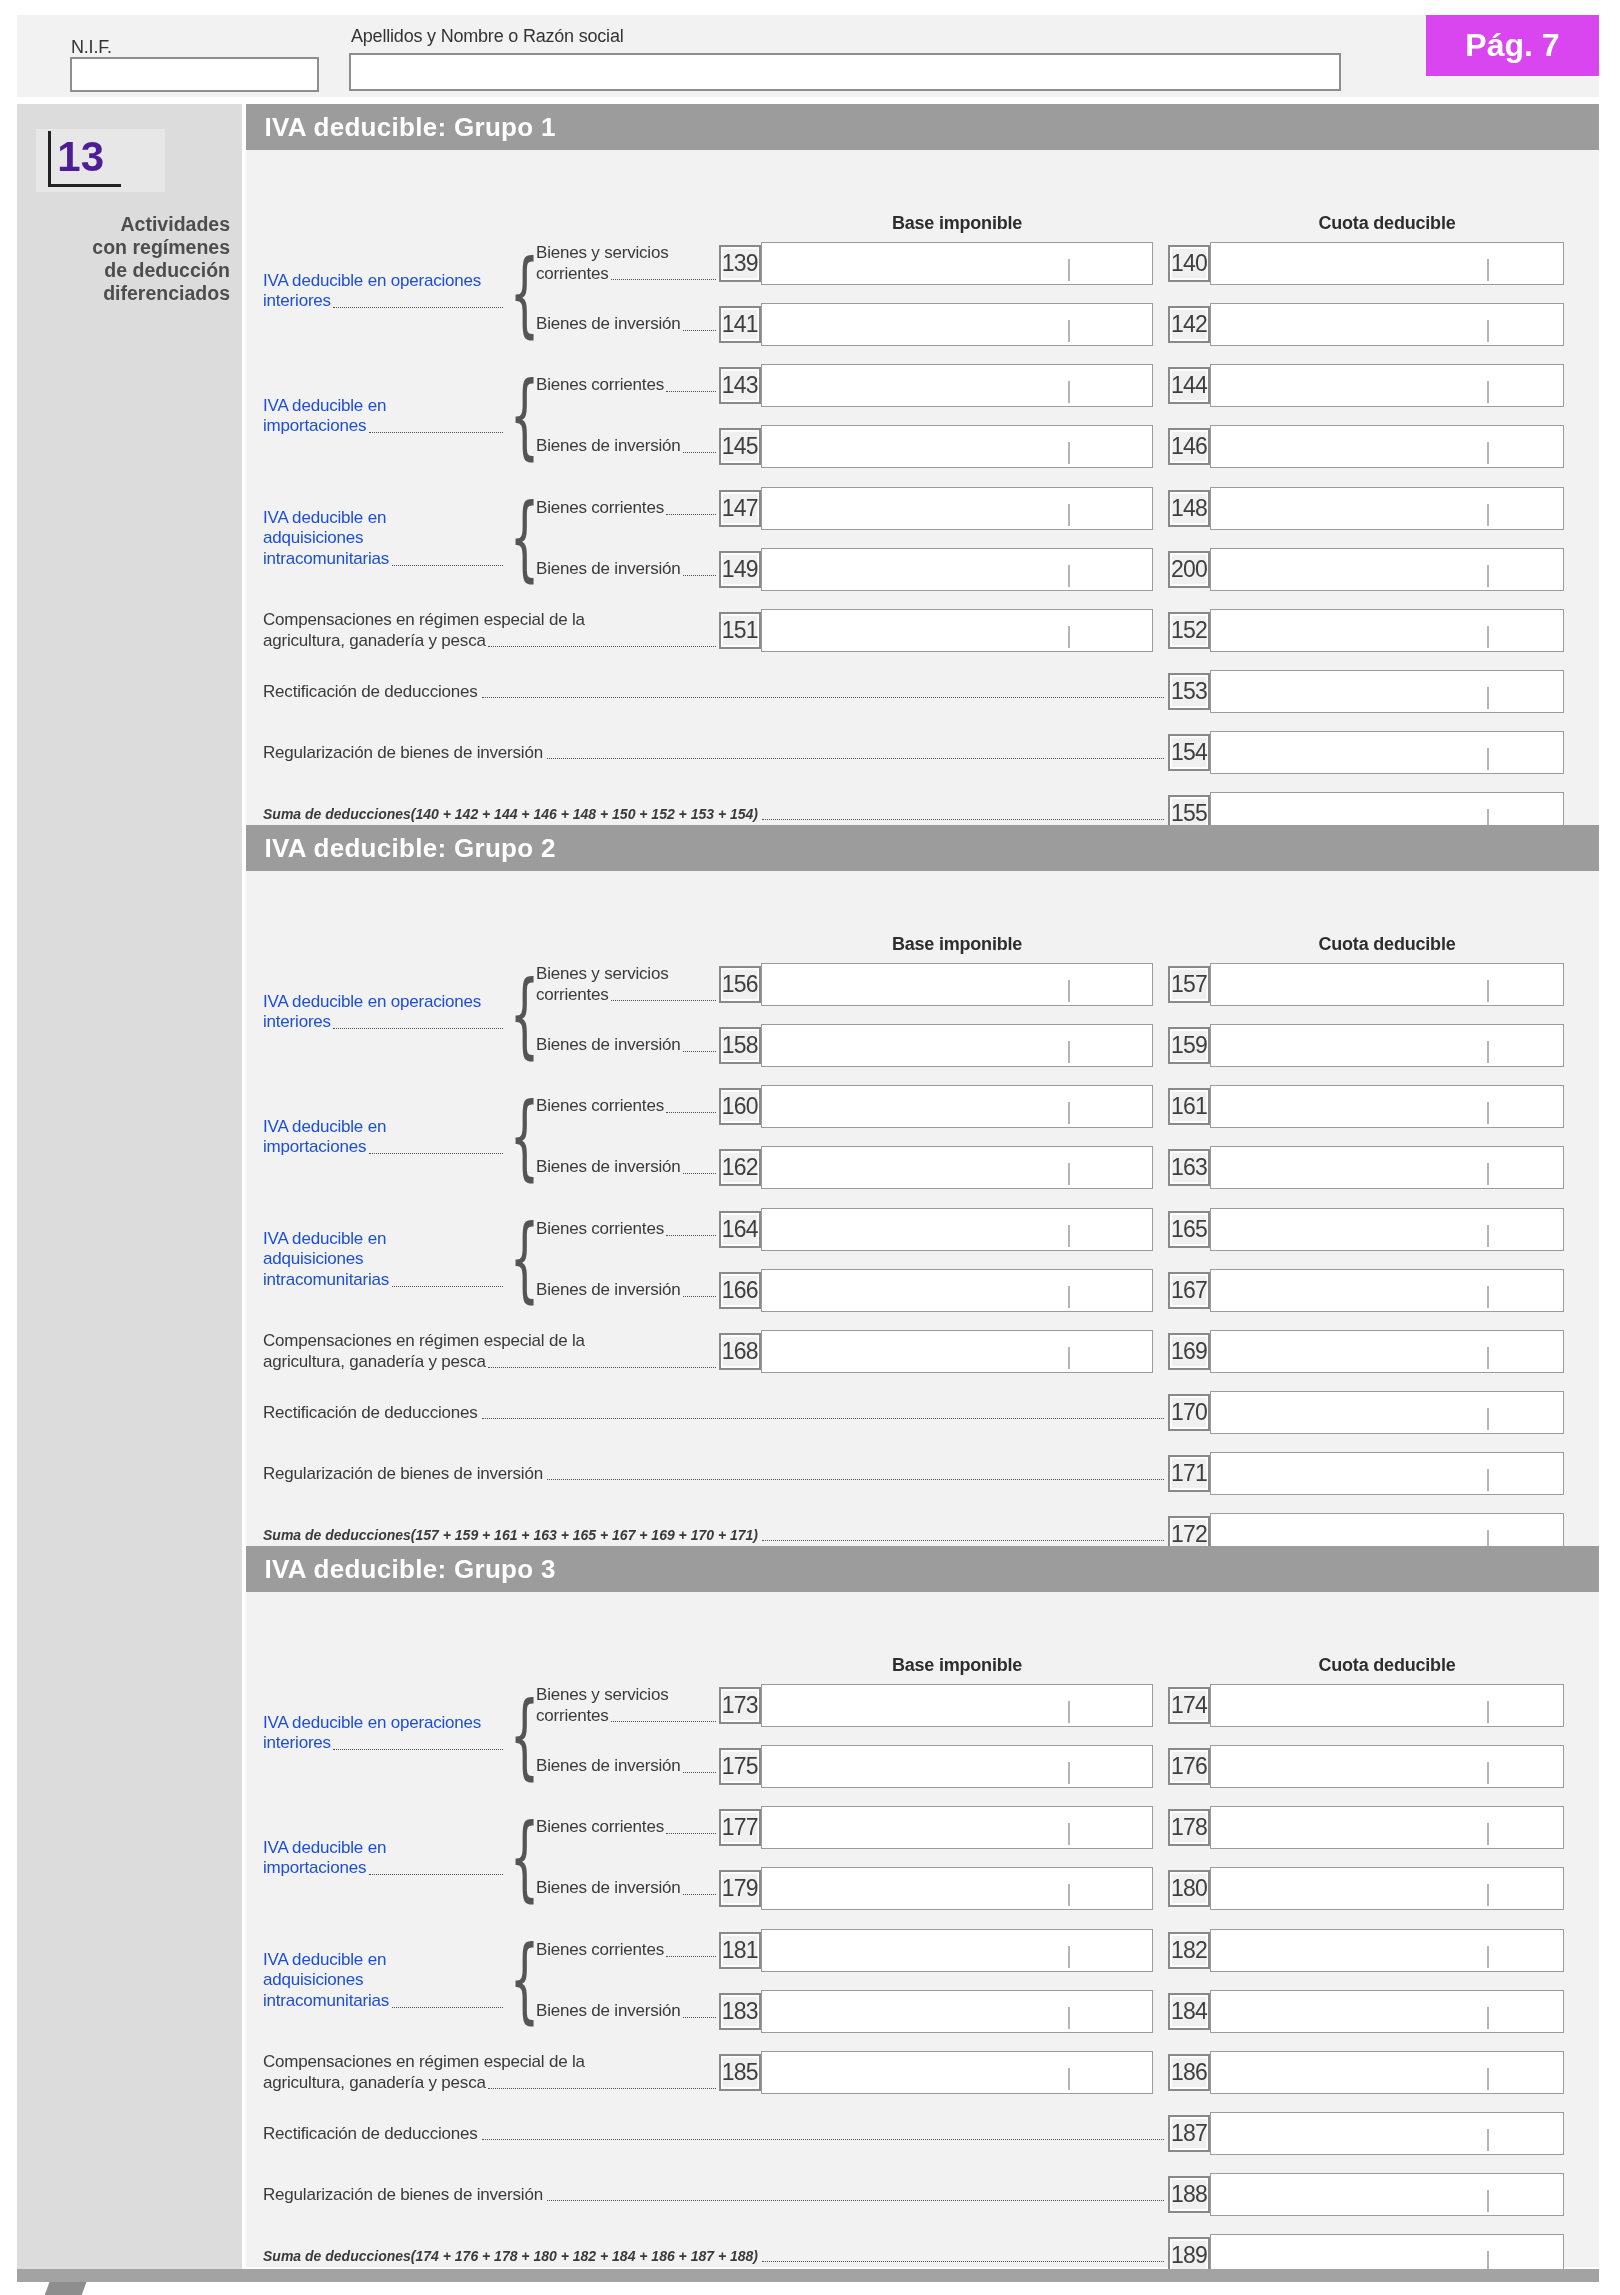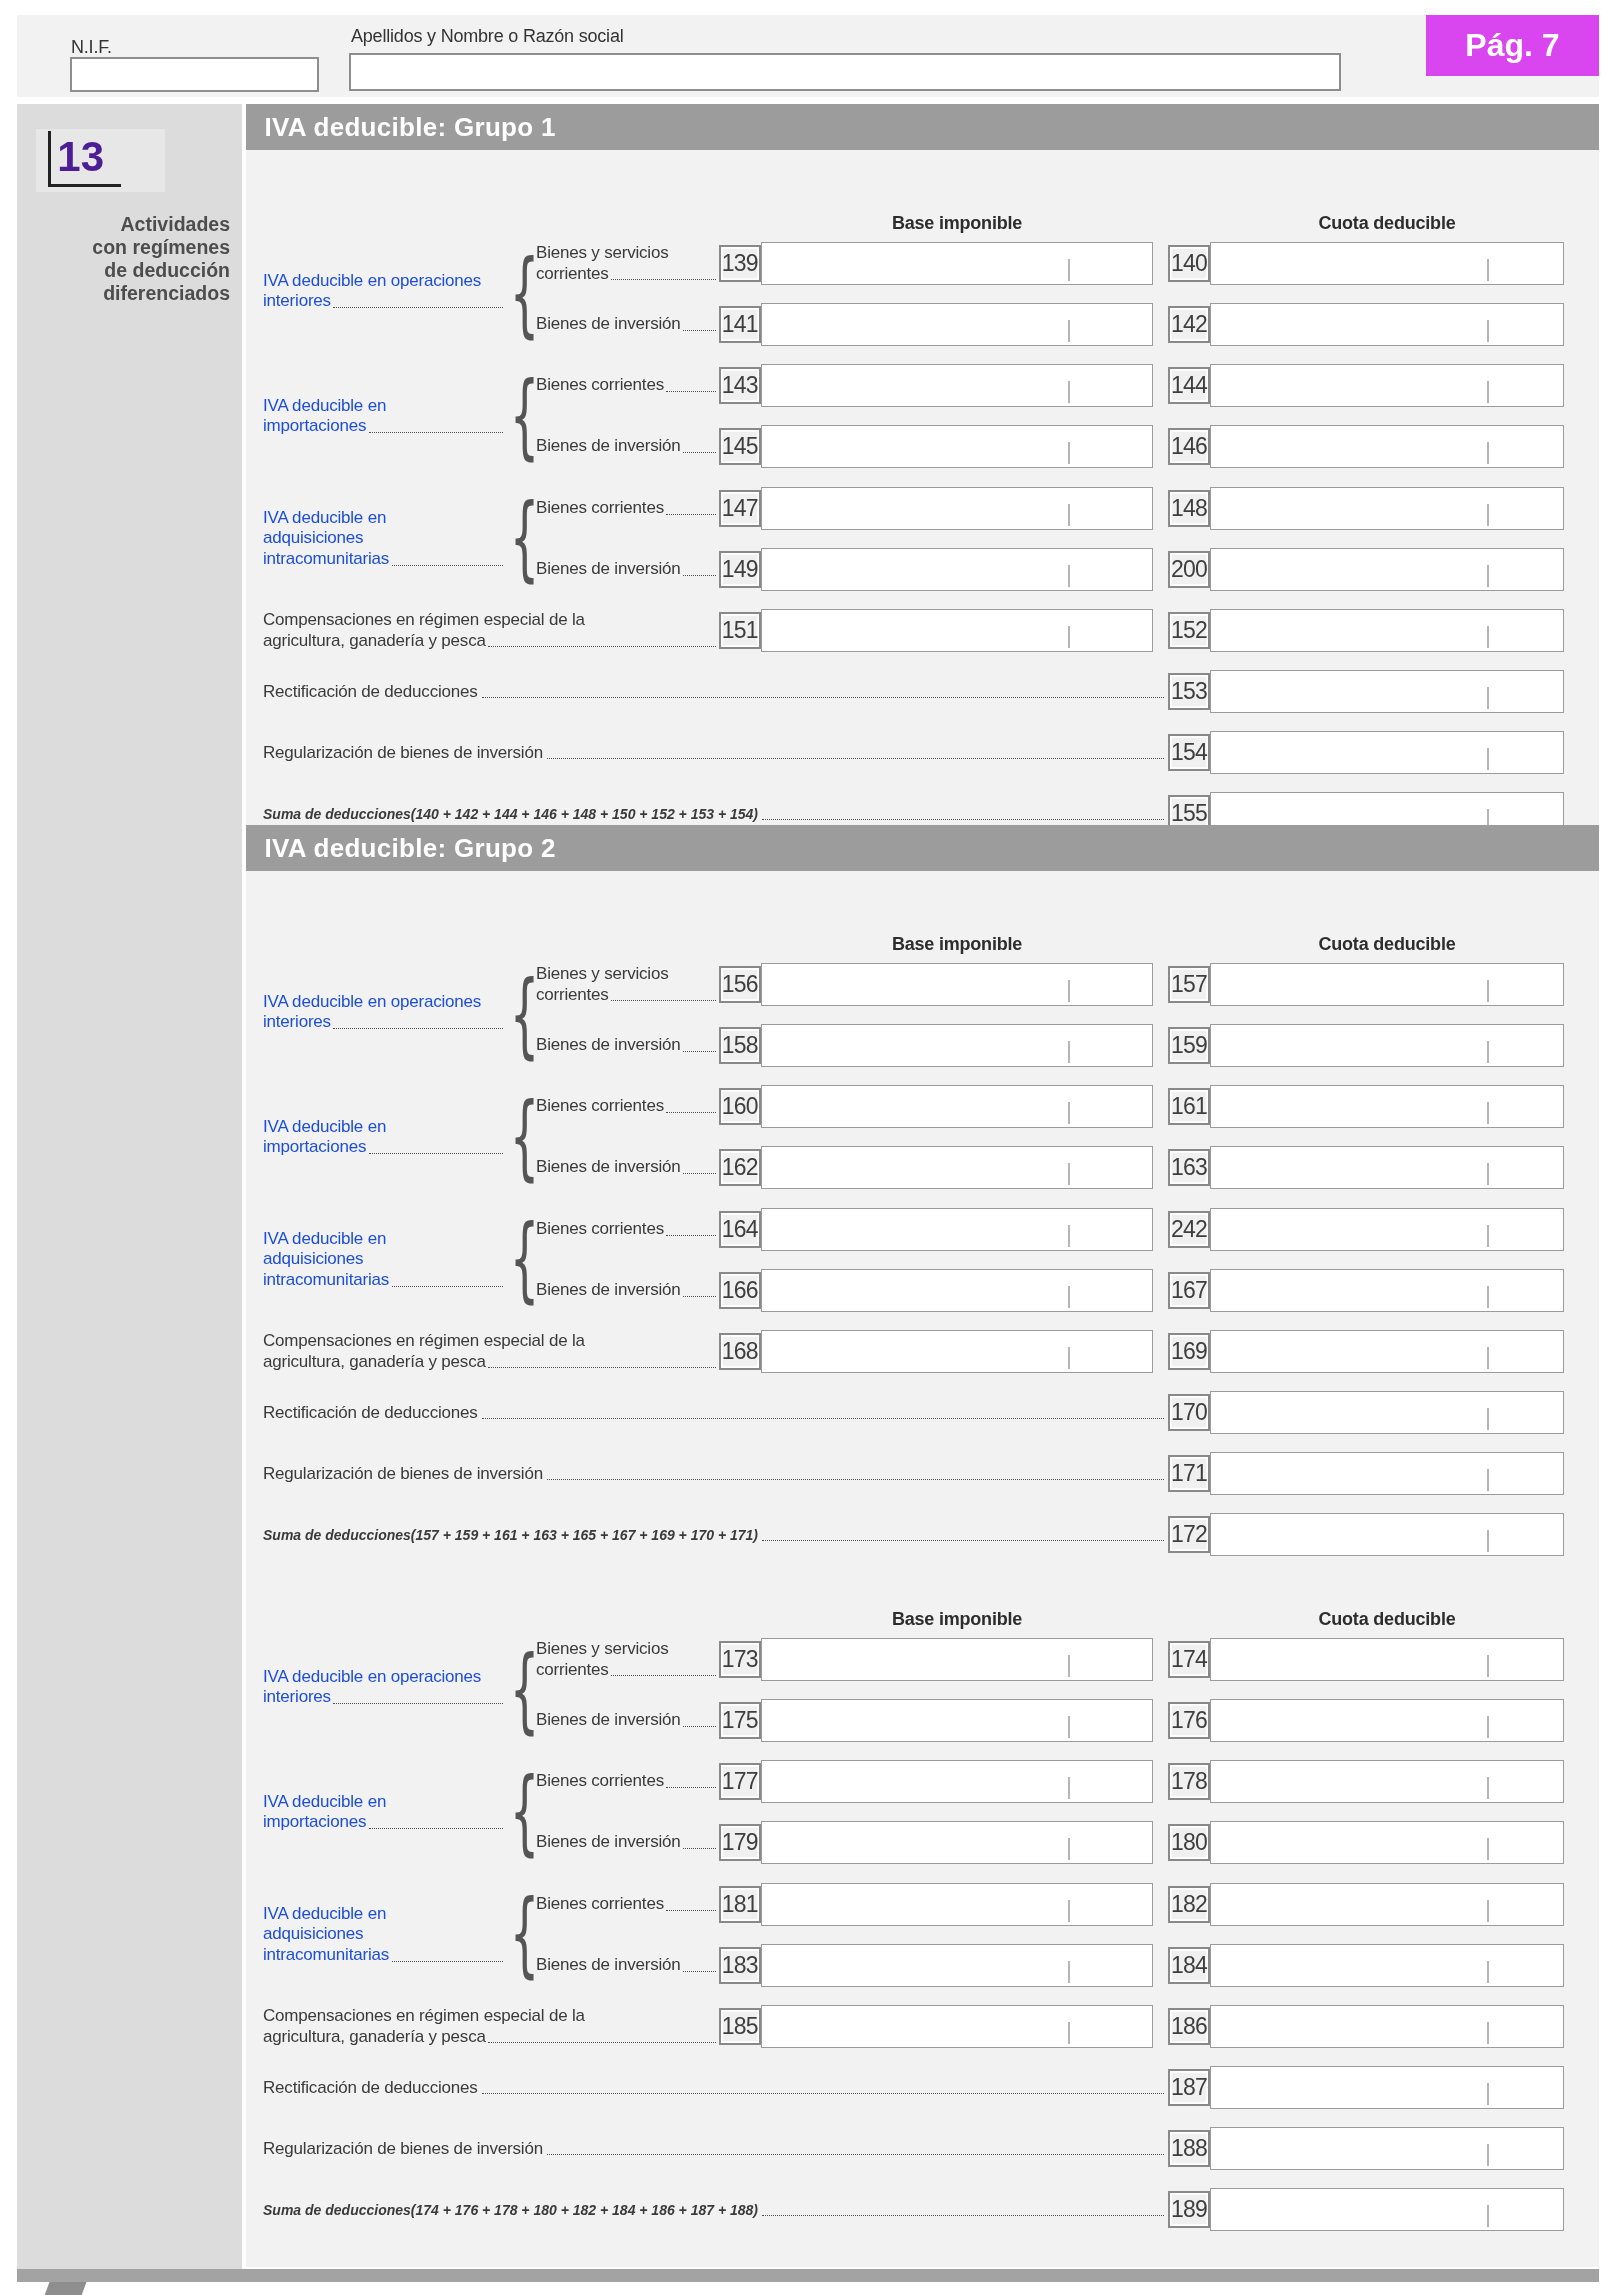--- a/index.html
+++ b/index.html
@@ -348,21 +348,21 @@
         </div>
         <div class="frow r5">
           <div class="sub">
               <div class="ll">
                 <span>Bienes corrientes</span>
                 <span class="leader"></span>
               </div>
             </div>
           <div class="numbox">164</div>
           <div class="field base"></div>
-          <div class="numbox mcuota">242</div>
+          <div class="numbox mcuota">165</div>
           <div class="field cuota"></div>
         </div>
         <div class="frow r6">
           <div class="sub">
               <div class="ll">
                 <span>Bienes de inversión</span>
                 <span class="leader"></span>
               </div>
             </div>
           <div class="numbox">166</div>
@@ -401,20 +401,21 @@
           <span class="suma-label">Suma de deducciones</span>
           <span class="suma-formula">(157 + 159 + 161 + 163 + 165 + 167 + 169 + 170 + 171)</span>
           <span class="row-leader"></span>
           <div class="numbox">172</div>
           <div class="field cuota"></div>
         </div>
       </div>
     </section>
 
     <section class="group">
+      <div class="ghead">IVA deducible: Grupo 3</div>
       <div class="gbody">
         <div class="colhead base">Base imponible</div>
         <div class="colhead cuota">Cuota deducible</div>
 
         <div class="mainlabel pA">
           <div class="ll">
               <span>IVA deducible en operaciones</span>
             </div>
           <div class="ll">
               <span>interiores</span>

